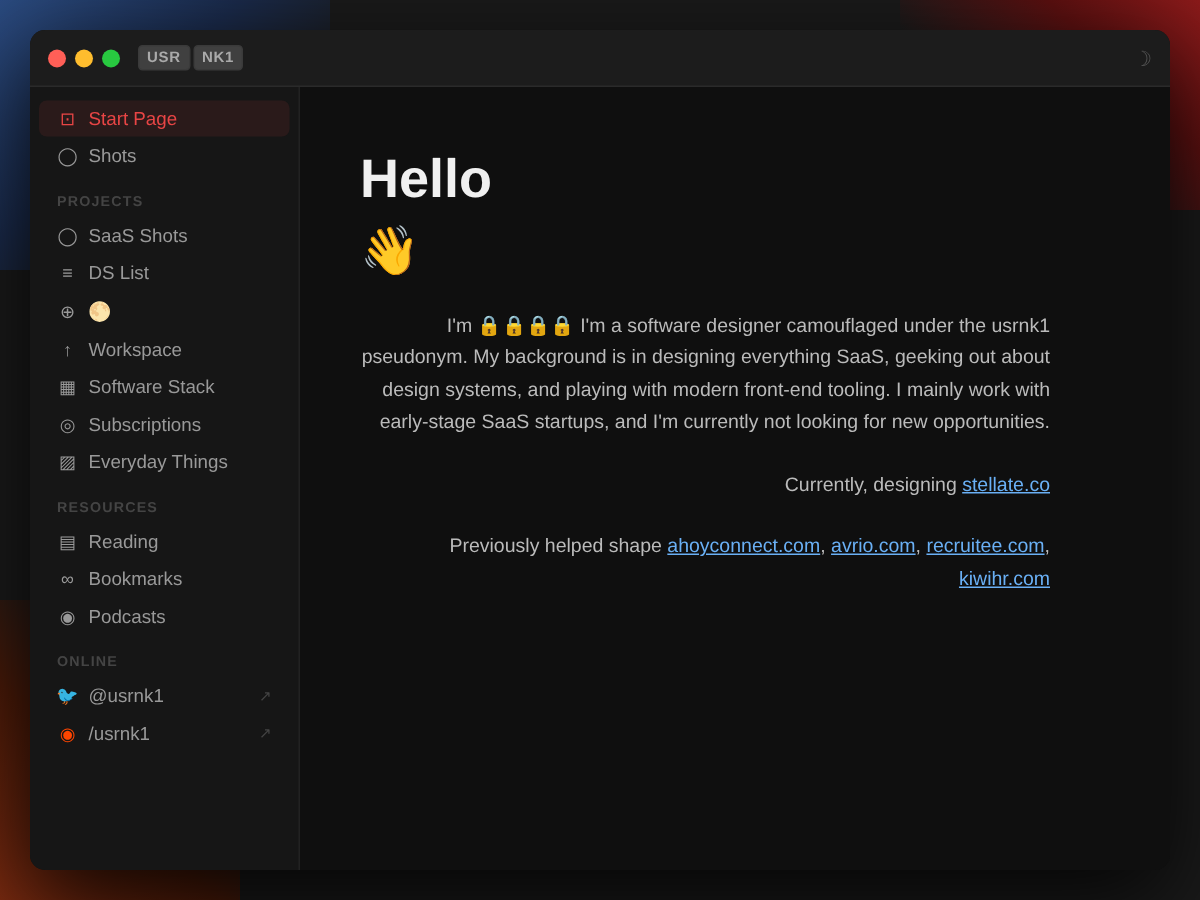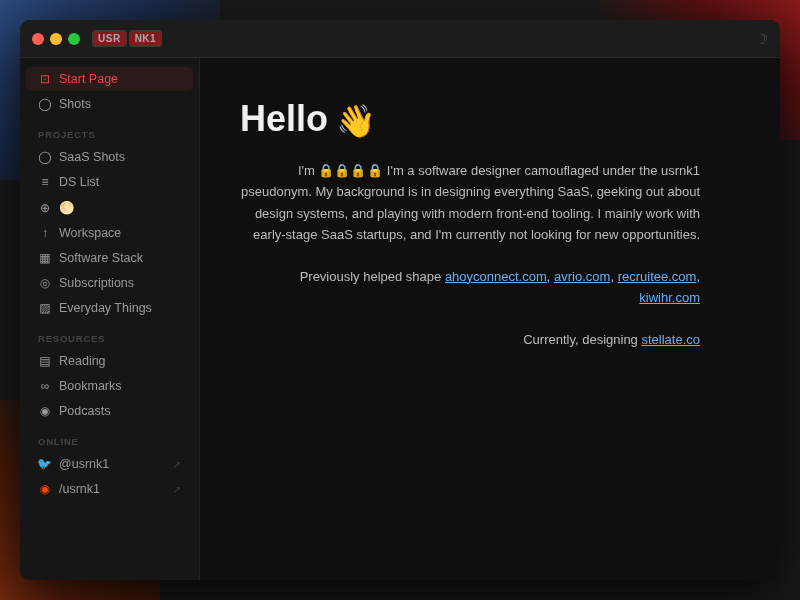--- a/index.html
+++ b/index.html
@@ -73,21 +73,21 @@
     .wc-close { background: #ff5f57; }
     .wc-min { background: #ffbd2e; }
     .wc-max { background: #28c940; }
 
     .logo-badge {
       display: flex;
       gap: 2px;
       align-items: center;
     }
     .badge {
-      background: #7f1d1d;
+      background: #404040;
       border: 1px solid #3a3a3a;
       border-radius: 3px;
       padding: 2px 5px;
       font-size: 10px;
       font-weight: 700;
       color: #888;
       letter-spacing: 0.5px;
     }
     .badge-usr { color: #aaa; }
     .badge-nk1 { color: #aaa; }
@@ -166,22 +166,23 @@
       overflow-y: auto;
       color: #ddd;
     }
 
     .hello-heading {
       font-size: 36px;
       font-weight: 800;
       color: #f0f0f0;
       margin-bottom: 20px;
       display: flex;
-      align-items: flex-end;
+      align-items: flex-start;
       gap: 8px;
+      flex-direction: column;
     }
 
     .content-body {
       font-size: 13px;
       line-height: 1.65;
       color: #bbb;
       max-width: 460px;
       text-align: right;
     }
 
@@ -293,21 +294,21 @@
     <div class="content">
       <div class="hello-heading">
         <span>Hello</span>
         <span class="wave-emoji">👋</span>
       </div>
       <div class="content-body">
         <p>
           I'm 🔒🔒🔒🔒 I'm a software designer camouflaged under the usrnk1 pseudonym. My background is in designing everything SaaS, geeking out about design systems, and playing with modern front-end tooling. I mainly work with early-stage SaaS startups, and I'm currently not looking for new opportunities.
         </p>
         <p>
-          <span>Previously helped shape </span><a class="link">ahoyconnect.com</a>, <a class="link">avrio.com</a>, <a class="link">recruitee.com</a>, <a class="link">kiwihr.com</a>
+          <span>Currently, designing </span><a class="link">stellate.co</a>
         </p>
         <p>
-          <span>Currently, designing </span><a class="link">stellate.co</a>
+          <span>Previously helped shape </span><a class="link">ahoyconnect.com</a>, <a class="link">avrio.com</a>, <a class="link">recruitee.com</a>, <a class="link">kiwihr.com</a>
         </p>
       </div>
     </div>
   </div>
 </div>
 
 </body></html>

